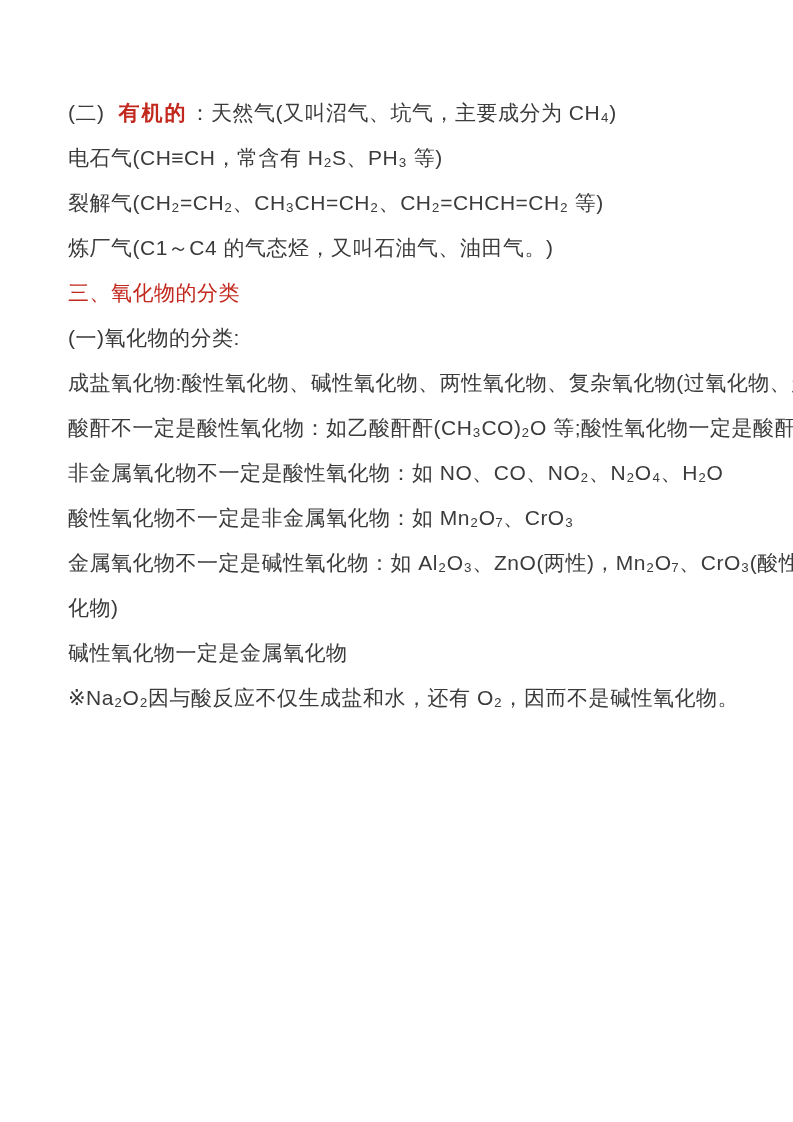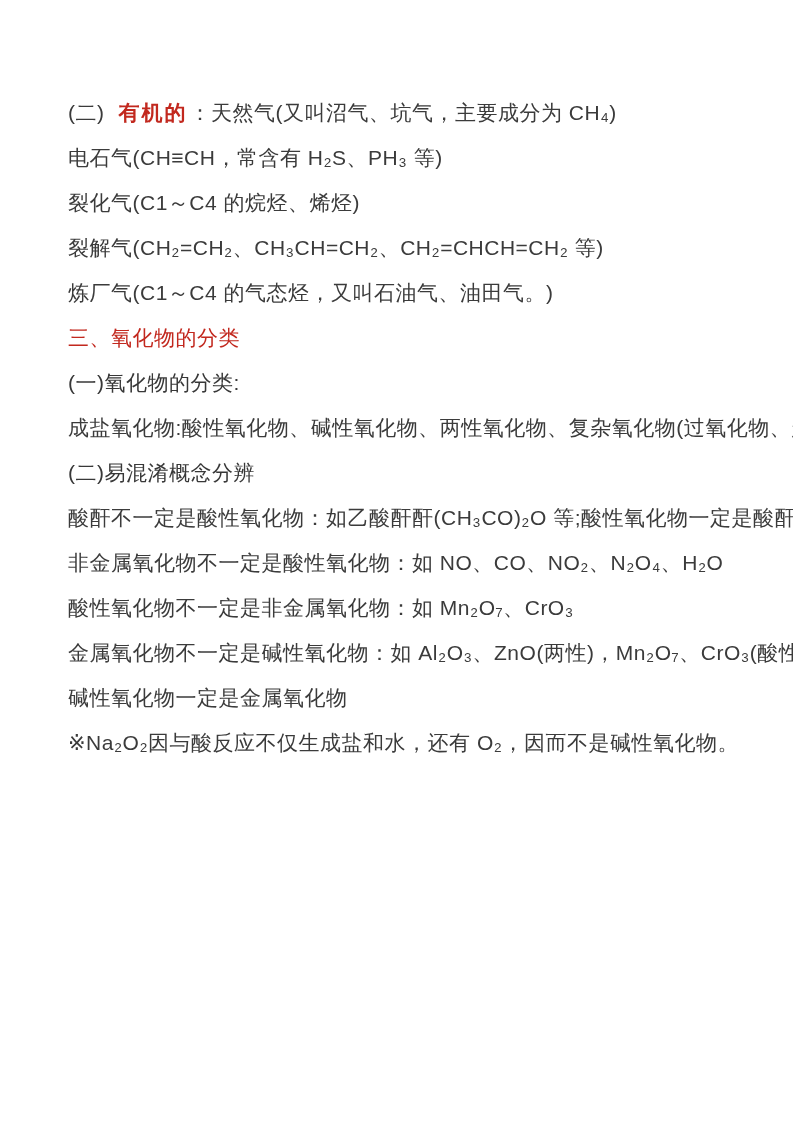--- a/index.html
+++ b/index.html
@@ -56,31 +56,30 @@
   }
 </style>
 </head>
 <body>
 
 <div class="page">
 
   <p><span>(二)</span><span class="label-red">有机的</span><span>：</span><span>天然气(又叫沼气、坑气，主要成分为 CH₄)</span></p>
 
   <p class="ind">电石气(CH≡CH，常含有 H₂S、PH₃ 等)</p>
-  <p class="ind">裂化气(C1～C4 的烷烃、烯烃)</p>
   <p class="ind">裂解气(CH₂=CH₂、CH₃CH=CH₂、CH₂=CHCH=CH₂ 等)</p>
   <p class="ind">炼厂气(C1～C4 的气态烃，又叫石油气、油田气。)</p>
 
   <h2 class="hred">三、氧化物的分类</h2>
 
   <p class="b">(一)氧化物的分类:</p>
   <p>成盐氧化物:酸性氧化物、碱性氧化物、两性氧化物、复杂氧化物(过氧化物、超</p>
 
-  <p class="b">(二)易混淆概念分辨</p>
   <p>酸酐不一定是酸性氧化物：如乙酸酐酐(CH₃CO)₂O 等;酸性氧化物一定是酸酐。</p>
   <p>非金属氧化物不一定是酸性氧化物：如 NO、CO、NO₂、N₂O₄、H₂O</p>
   <p>酸性氧化物不一定是非金属氧化物：如 Mn₂O₇、CrO₃</p>
   <p>金属氧化物不一定是碱性氧化物：如 Al₂O₃、ZnO(两性)，Mn₂O₇、CrO₃(酸性氧</p>
+  <p>化物)</p>
   <p>碱性氧化物一定是金属氧化物</p>
   <p>※Na₂O₂因与酸反应不仅生成盐和水，还有 O₂，因而不是碱性氧化物。</p>
 
 
 </div>
 
 </body></html>

